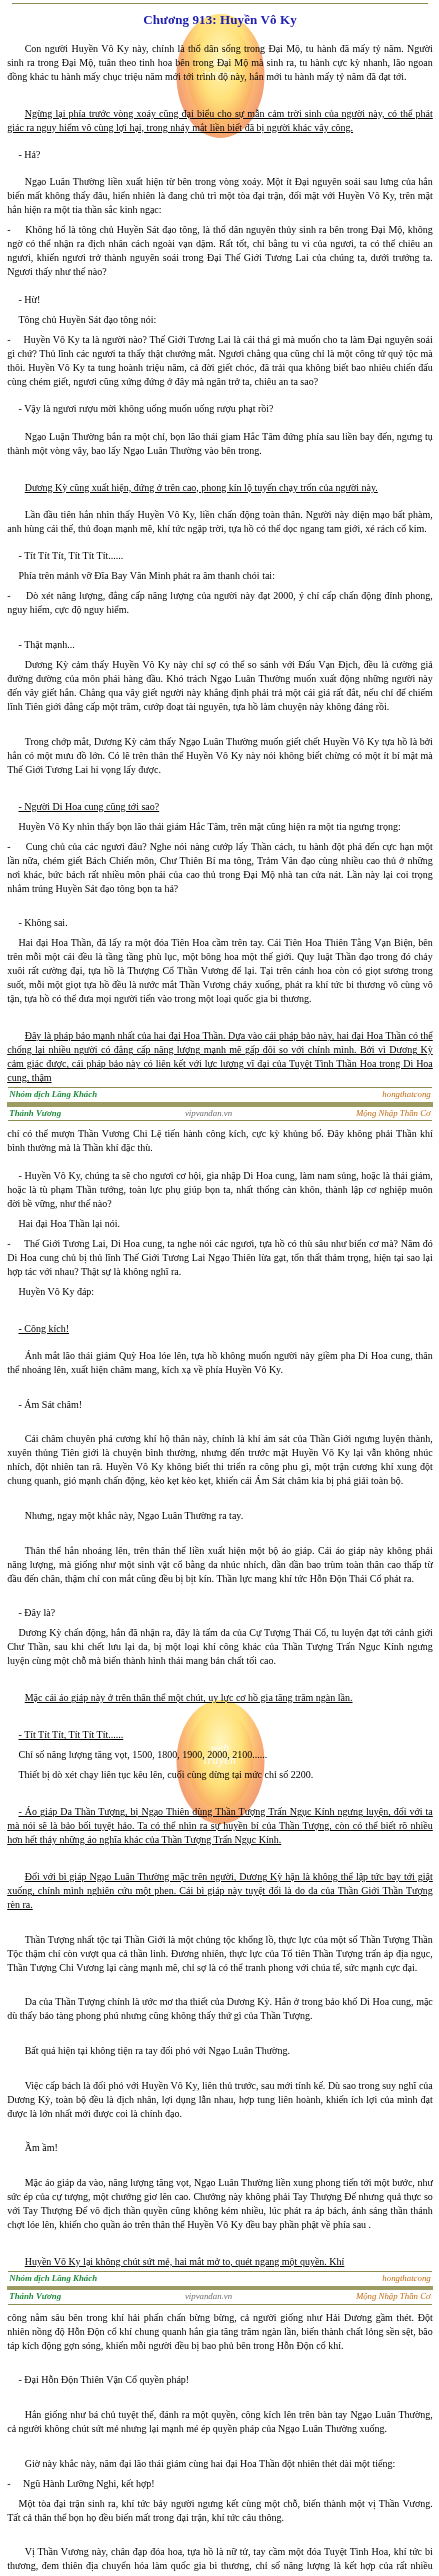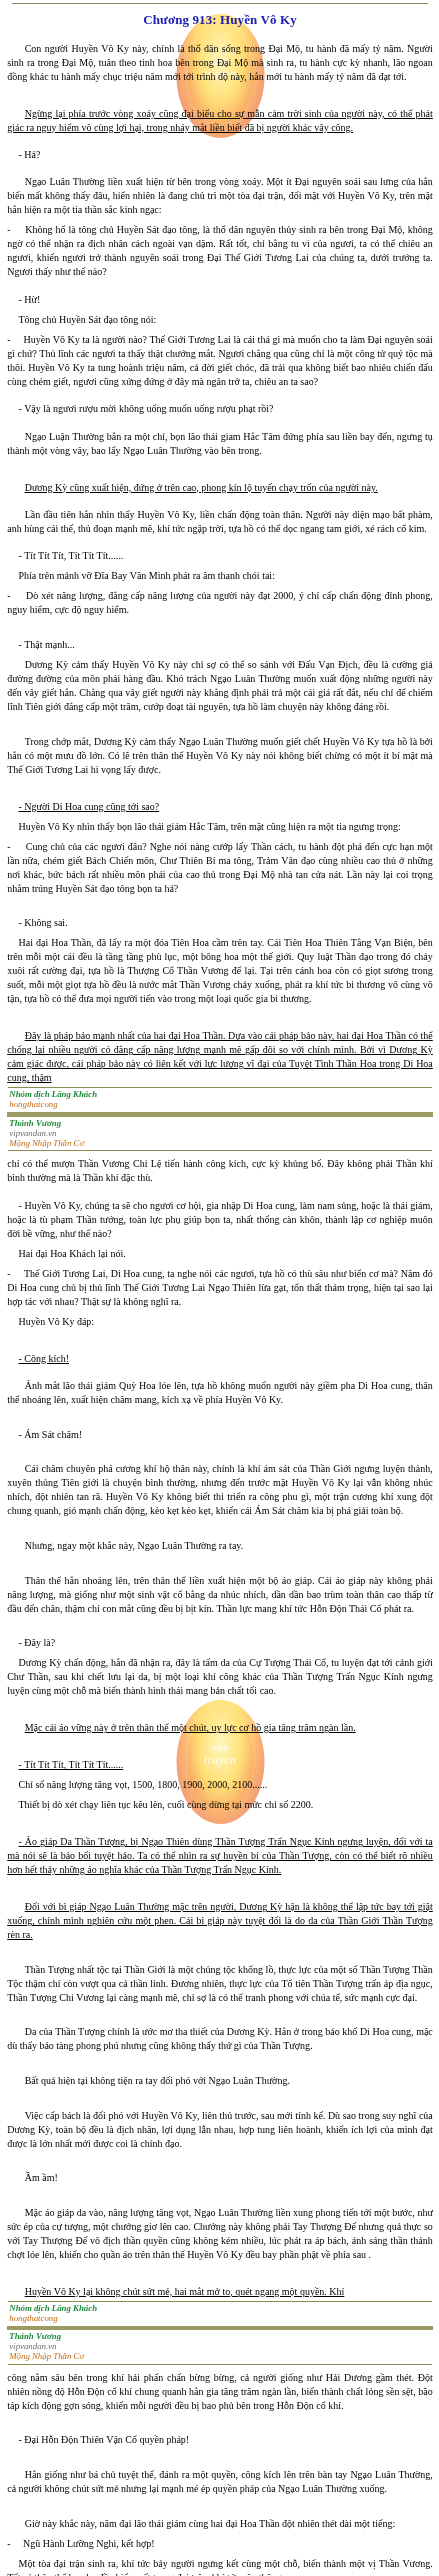--- a/index.html
+++ b/index.html
@@ -64,21 +64,20 @@
     margin: 1px 1px 0 1px;
   }
   .band-row {
     display: flex;
     align-items: baseline;
     justify-content: space-between;
     padding: 1px 2.1px 1.5px 2.1px;
     font-style: italic;
     font-size: 8.8px;
     font-family: "Liberation Serif", "DejaVu Serif", serif;
-    flex-direction: column;
   }
   .band-row .left  { color: #1f8a3c; font-weight: bold; }
   .band-row .mid   { color: #6e6e6e; }
   .band-row .right { color: #c26a12; }
   .band-row.footer .right { color: #c26a12; }
   .band-separator {
     height: 4.6px;
     background: #9b9b62;
     margin: 1.5px 0 0 0;
   }
@@ -188,21 +187,21 @@
       <span class="left">Thánh Vương</span>
       <span class="mid">vipvandan.vn</span>
       <span class="right">Mộng Nhập Thần Cơ</span>
     </div>
     <div class="rule-olive"></div>
   </div>
 
   <div class="content">
     <p class="para noindent tight">chí có thể mượn Thần Vương Chi Lệ tiến hành công kích, cực kỳ khủng bố. Đây không phải Thần khí bình thường mà là Thần khí đặc thù.</p>
     <p class="para gap dash">- Huyền Vô Ky, chúng ta sẽ cho ngươi cơ hội, gia nhập Di Hoa cung, làm nam sủng, hoặc là thái giám, hoặc là tù phạm Thần tướng, toàn lực phụ giúp bọn ta, nhất thống càn khôn, thành lập cơ nghiệp muôn đời bề vững, như thế nào?</p>
-    <p class="para tight" style="text-indent:11.3px">Hai đại Hoa Khách lại nói.</p>
+    <p class="para tight" style="text-indent:11.3px">Hai đại Hoa Thần lại nói.</p>
     <p class="para bullet tight">Thế Giới Tương Lai, Di Hoa cung, ta nghe nói các ngươi, tựa hồ có thù sâu như biển cơ mà? Năm đó Di Hoa cung chủ bị thủ lĩnh Thế Giới Tương Lai Ngạo Thiên lừa gạt, tổn thất thảm trọng, hiện tại sao lại hợp tác với nhau? Thật sự là không nghĩ ra.</p>
     <p class="para tight" style="text-indent:11.3px">Huyền Vô Ky đáp:</p>
 
     <p class="para gap-xl dash">- Công kích!</p>
     <p class="para gap">Ánh mắt lão thái giám Quỳ Hoa lóe lên, tựa hồ không muốn người này giềm pha Di Hoa cung, thân thể nhoáng lên, xuất hiện châm mang, kích xạ về phía Huyền Vô Ky.</p>
     <p class="para gap-lg dash">- Ám Sát châm!</p>
     <p class="para gap-lg">Cái châm chuyên phá cương khí hộ thân này, chính là khí ám sát của Thần Giới ngưng luyện thành, xuyên thủng Tiên giới là chuyện bình thường, nhưng đến trước mặt Huyền Vô Ky lại vẫn không nhúc nhích, đột nhiên tan rã. Huyền Vô Ky không biết thi triển ra công phu gì, một trận cương khí xung đột chung quanh, gió mạnh chấn động, kèo kẹt kèo kẹt, khiến cái Ám Sát châm kia bị phá giải toàn bộ.</p>
     <p class="para gap-lg">Nhưng, ngay một khắc này, Ngạo Luân Thường ra tay.</p>
     <p class="para gap-lg">Thân thể hắn nhoáng lên, trên thân thể liền xuất hiện một bộ áo giáp. Cái áo giáp này không phải năng lượng, mà giống như một sinh vật cổ bằng da nhúc nhích, dần dần bao trùm toàn thân cao thấp từ đầu đến chân, thậm chí con mắt cũng đều bị bịt kín. Thần lực mang khí tức Hỗn Độn Thái Cổ phát ra.</p>
   </div>
@@ -212,21 +211,21 @@
     <div class="wm-oval inner"></div>
     <div class="wm-text">
       <span class="l1">web</span>
       <span class="l2">truyen</span>
     </div>
   </div>
 
   <div class="content">
     <p class="para gap-lg dash">- Đây là?</p>
     <p class="para tight" style="text-indent:11.3px">Dương Kỳ chấn động, hắn đã nhận ra, đây là tấm da của Cự Tượng Thái Cổ, tu luyện đạt tới cảnh giới Chư Thần, sau khi chết lưu lại da, bị một loại khí công khác của Thần Tượng Trấn Ngục Kính ngưng luyện cùng một chỗ mà biến thành hình thái mang bản chất tối cao.</p>
-    <p class="para gap-xl">Mặc cái  áo vững này ở trên thân thể một chút, uy lực cơ hồ gia tăng trăm ngàn lần.</p>
+    <p class="para gap-xl">Mặc cái  áo giáp này ở trên thân thể một chút, uy lực cơ hồ gia tăng trăm ngàn lần.</p>
     <p class="para gap-xl dash">- Tít Tít Tít, Tít Tít Tít......</p>
     <p class="para tight" style="text-indent:11.3px">Chỉ số năng lượng tăng vọt, 1500, 1800, 1900, 2000, 2100......</p>
     <p class="para tight" style="text-indent:11.3px">Thiết bị dò xét chạy liên tục kêu lên, cuối cùng dừng tại mức chỉ số 2200.</p>
 
     <p class="para gap-xl dash">- Áo giáp Da Thần Tượng, bị Ngạo Thiên dùng Thần Tượng Trấn Ngục Kính ngưng luyện, đối với ta mà nói sẽ là bảo bối tuyệt hảo. Ta có thể nhìn ra sự huyền bí của Thần Tượng, còn có thể biết rõ nhiều hơn hết thảy những áo nghĩa khác của Thần Tượng Trấn Ngục Kính.</p>
     <p class="para gap-xl">Đối với bì giáp Ngạo Luân Thường mặc trên người, Dương Kỳ hận là không thể lập tức bay tới giật xuống, chính mình nghiên cứu một phen. Cái bì giáp này tuyệt đối là do da của Thần Giới Thần Tượng rèn ra.</p>
     <p class="para gap-lg">Thần Tượng nhất tộc tại Thần Giới là một chủng tộc khổng lồ, thực lực của một số Thần Tượng Thần Tộc thậm chí còn vượt qua cả thần linh. Đương nhiên, thực lực của Tổ tiên Thần Tượng trấn áp địa ngục, Thần Tượng Chi Vương lại càng mạnh mẽ, chỉ sợ là có thể tranh phong với chúa tể, sức mạnh cực đại.</p>
     <p class="para gap-lg">Da của Thần Tượng chính là ước mơ tha thiết của Dương Kỳ. Hắn ở trong bảo khố Di Hoa cung, mặc dù thấy bảo tàng phong phú nhưng cũng không thấy thứ gì của Thần Tượng.</p>
     <p class="para gap-lg">Bất quá hiện tại không tiện ra tay đối phó với Ngạo Luân Thường.</p>
     <p class="para gap-lg">Việc cấp bách là đối phó với Huyền Vô Ky, liên thủ trước, sau mới tính kế. Dù sao trong suy nghĩ của Dương Kỳ, toàn bộ đều là địch nhân, lợi dụng lẫn nhau, hợp tung liên hoành, khiến ích lợi của mình đạt được là lớn nhất mới được coi là chính đạo.</p>

